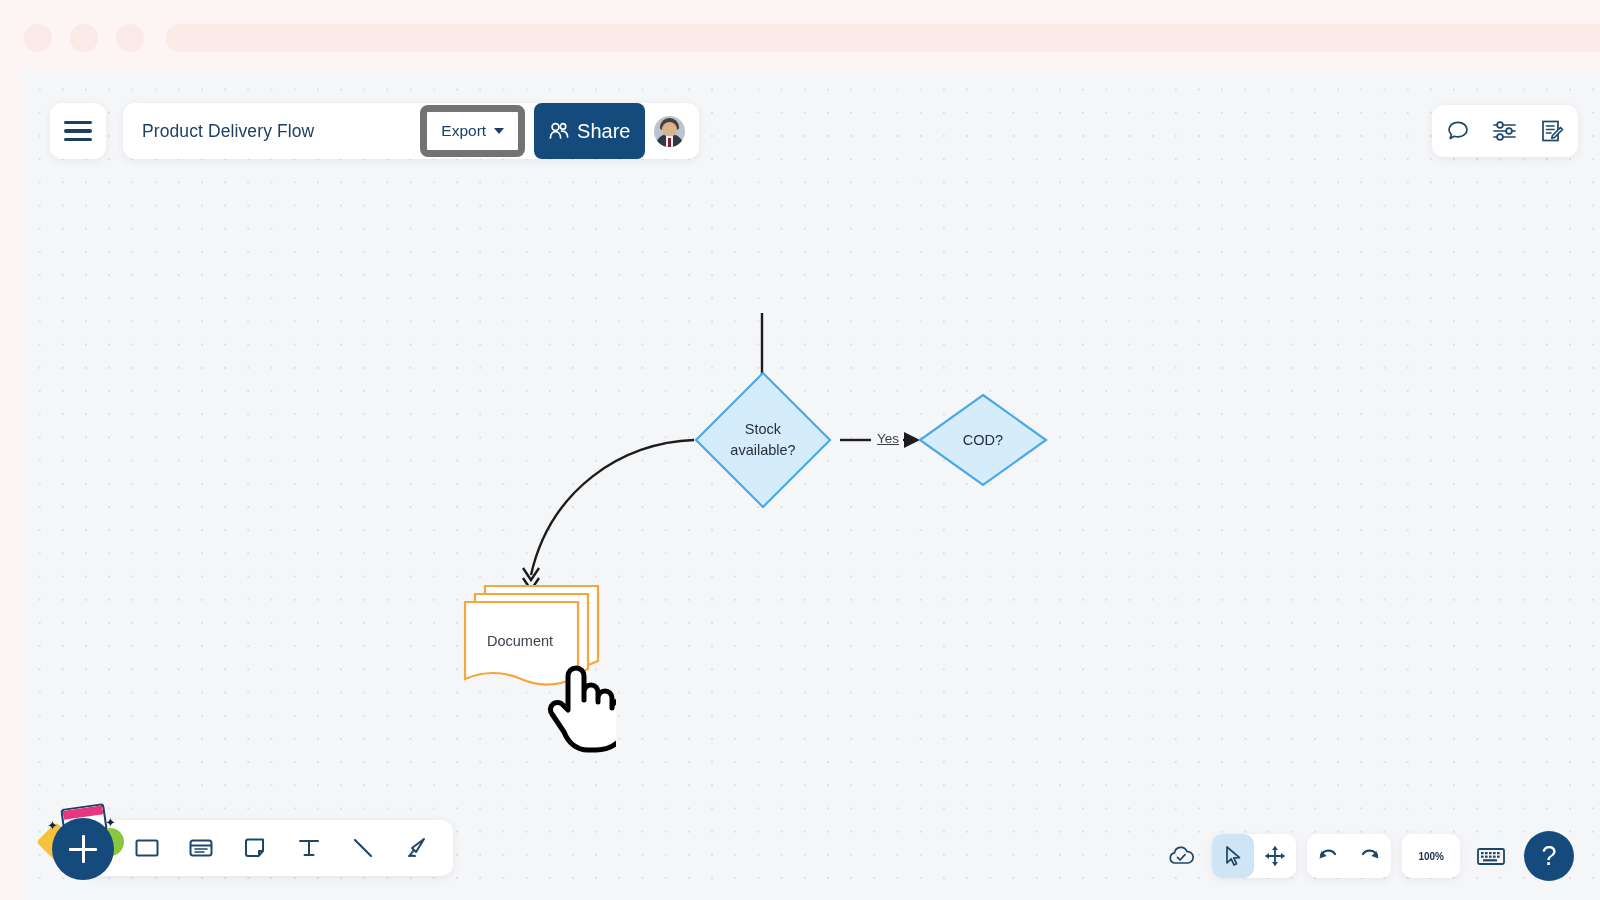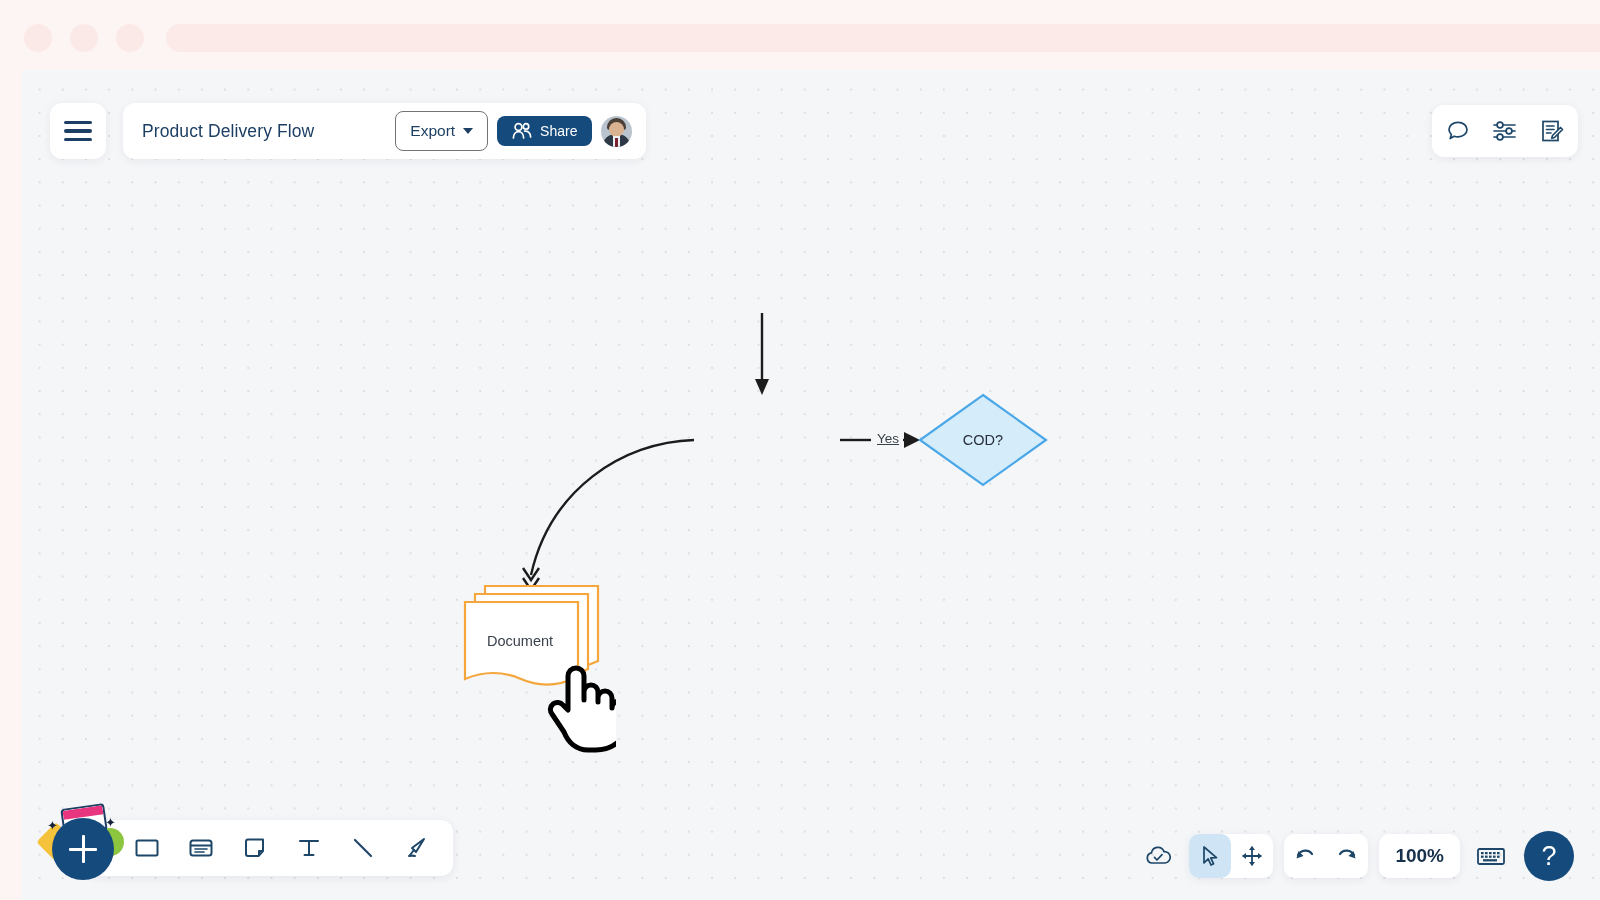--- a/index.html
+++ b/index.html
@@ -89,53 +89,53 @@
     display: flex;
     align-items: center;
     padding: 0 14px 0 19px;
     gap: 0;
   }
   .doc-title {
     font-size: 17.5px;
     color: #1d3f63;
     letter-spacing: 0.1px;
     white-space: nowrap;
-    margin-right: 81px;
+    margin-right: 106px;
     text-align: right;
   }
   .export-btn {
     display: flex;
     align-items: center;
     gap: 8px;
     height: 38px;
     padding: 0 14px;
-    border: 1px solid #737373;
+    border: 7px solid #737373;
     border-radius: 8px;
     background: #ffffff;
     font-size: 15.5px;
     color: #1d3f63;
     cursor: pointer;
     white-space: nowrap;
   }
   .caret {
     width: 0; height: 0;
     border-left: 5px solid transparent;
     border-right: 5px solid transparent;
     border-top: 6px solid #1d3f63;
   }
   .share-btn {
     display: flex;
     align-items: center;
     gap: 8px;
-    height: 30px;
+    height: 56px;
     padding: 0 15px;
     border-radius: 8px;
     background: #154a7c;
     color: #ffffff;
-    font-size: 14px;
+    font-size: 20px;
     margin-left: 9px;
     cursor: pointer;
     white-space: nowrap;
   }
   .avatar {
     width: 31px; height: 31px;
     border-radius: 50%;
     margin-left: 9px;
     overflow: hidden;
     position: relative;
@@ -328,21 +328,21 @@
   .pill .seg {
     width: 42px; height: 44px;
     display: flex;
     align-items: center;
     justify-content: center;
     cursor: pointer;
     border-radius: 10px;
   }
   .pill .seg.active { background: #cfe5f5; }
   .zoom-val {
-    font-size: 19px;
+    font-size: 10px;
     font-weight: bold;
     color: #17304b;
     padding: 0 16px;
     white-space: nowrap;
     cursor: pointer;
   }
   .bare-icon {
     display: flex;
     align-items: center;
     justify-content: center;
@@ -401,20 +401,29 @@
 
     <div class="node node-doc" style="left:441px; top:513px;text-decoration:underline;">
       <svg width="140" height="100" style="position:absolute;left:0;top:0;overflow:visible;">
         <path d="M22,3 H135 V78 Q105,92 78,80 Q50,68 22,80 Z" fill="#ffffff" stroke="#f5a63c" stroke-width="2.2"></path>
         <path d="M12,11 H125 V86 Q95,100 68,88 Q40,76 12,88 Z" fill="#ffffff" stroke="#f5a63c" stroke-width="2.2"></path>
         <path d="M2,19 H115 V94 Q85,108 58,96 Q30,84 2,96 Z" fill="#ffffff" stroke="#f5a63c" stroke-width="2.2"></path>
       </svg>
       <div class="doc-label" style="left:24px; top:50px;">Document</div>
     </div>
 
+    <div class="diamond-wrap" style="left:671px; top:300px; width:140px; height:140px;">
+      <svg width="140" height="140">
+        <polygon points="70,3 137,70 70,137 3,70" fill="#d5ecfa" stroke="#4aa8e8" stroke-width="2.2"></polygon>
+      </svg>
+      <div class="diamond-label">
+        <span>Stock</span>
+        <span>available?</span>
+      </div>
+    </div>
 
     <div class="diamond-wrap" style="left:895px; top:322px; width:132px; height:96px;text-decoration:underline;">
       <svg width="132" height="96">
         <polygon points="66,3 129,48 66,93 3,48" fill="#d5ecfa" stroke="#4aa8e8" stroke-width="2.2"></polygon>
       </svg>
       <div class="diamond-label">
         <span>COD?</span>
       </div>
     </div>
 

